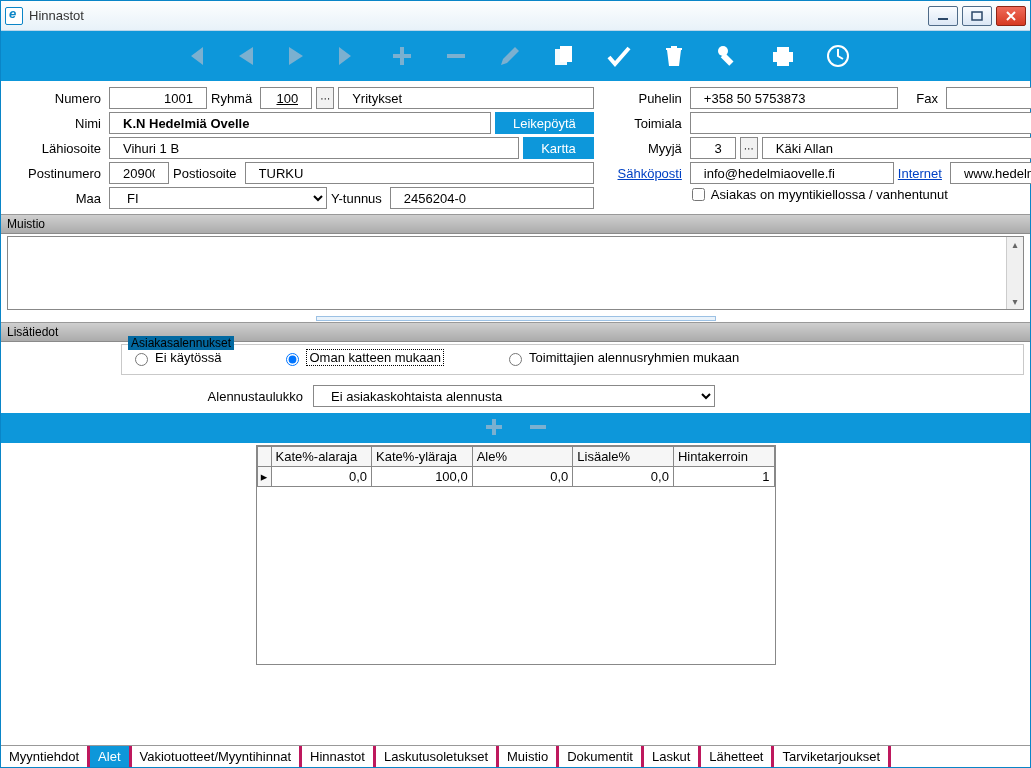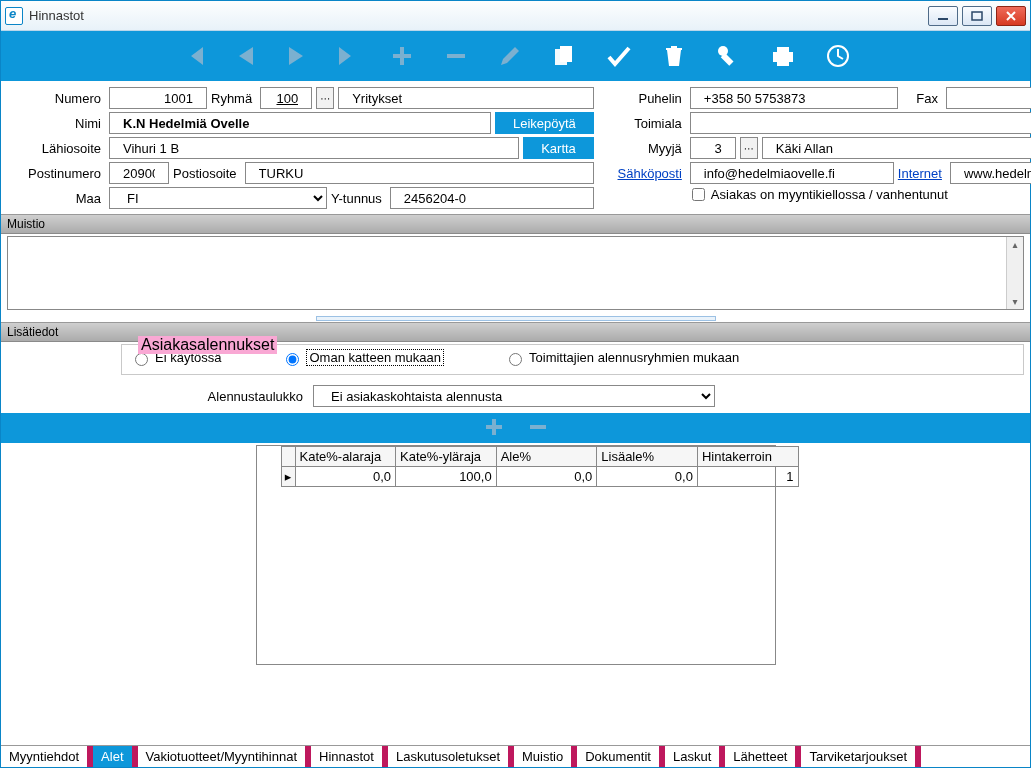--- a/index.html
+++ b/index.html
@@ -25,34 +25,34 @@
   input[type=text], select { border:1px solid #888; padding:2px 13px; font:inherit; background:#fff; height:22px; }
   .ro { background:#f7f7f7; }
   .btn-sm { background:#0d97da; color:#fff; border:none; height:22px; padding:0 18px; font:inherit; cursor:pointer; }
   .lookup-btn { width:18px; height:22px; border:1px solid #888; background:#f2f2f2; display:flex; align-items:center; justify-content:center; cursor:pointer; font-size:10px; }
   .section-hdr { background:#bcbcbc; background:linear-gradient(#cfcfcf,#ababab); color:#000; padding:2px 6px; font-size:12px; border-top:1px solid #999; border-bottom:1px solid #8a8a8a; }
   .muistio-box { margin:2px 6px 4px 6px; border:1px solid #888; height:74px; background:#fff; position:relative; }
   .muistio-box .sb { position:absolute; right:0; top:0; bottom:0; width:17px; background:#f0f0f0; border-left:1px solid #ccc; display:flex; flex-direction:column; justify-content:space-between; align-items:center; color:#666; font-size:10px; padding:2px 0; }
   .splitter { height:8px; display:flex; align-items:center; justify-content:center; }
   .splitter .grip { width:400px; height:5px; border:1px solid #9cc1e4; background:#eaf3fb; position:relative; }
   .fieldset { margin:2px 6px 6px 120px; border:1px solid #c9c9c9; padding:4px 8px 8px 8px; position:relative; }
-  .fieldset .legend { position:absolute; top:-9px; left:16px; background:#f9a8d4; padding:0 3px; font-size:16px; }
+  .fieldset .legend { position:absolute; top:-9px; left:6px; background:#0369a1; padding:0 3px; font-size:12px; }
   .radio-row { display:flex; align-items:center; gap:60px; }
   .radio-row label { display:flex; align-items:center; gap:4px; font-size:13px; }
   .dashed-focus { border:1px dotted #000; padding:0 2px; }
   .alennus-row { display:flex; align-items:center; gap:6px; margin:4px 0 6px 0; padding-left:120px; }
   .sub-toolbar { height:30px; background:#0d97da; display:flex; align-items:center; justify-content:center; gap:24px; }
   .grid-wrap { flex:1; margin:2px 6px 4px 6px; display:flex; flex-direction:column; }
   .grid-inner { width:520px; margin:0 auto; border:1px solid #888; background:#fff; display:flex; flex-direction:column; height:220px;}
-  table.grid { border-collapse:collapse; width:100%; table-layout:fixed;margin-left:24px; }
+  table.grid { border-collapse:collapse; width:100%; table-layout:fixed; }
   table.grid th, table.grid td { border:1px solid #888; padding:2px 4px; text-align:right; font-weight:normal; height:20px; overflow:hidden; }
   table.grid th { background:#f6f6f6; text-align:left; }
   table.grid th:first-child, table.grid td:first-child { width:14px; padding:0; text-align:center; background:#f6f6f6; }
   .tabs { display:flex; border-top:1px solid #999; background:#fff; }
-  .tab { padding:3px 8px; border-right:6px solid #be185d; font-size:13px; cursor:pointer; white-space:nowrap; }
+  .tab { padding:3px 8px; border-right:3px solid #be185d; font-size:13px; cursor:pointer; white-space:nowrap; }
   .tab.active { background:#0d97da; color:#fff; }
   .chk { display:inline-flex; align-items:center; gap:6px; }
   .chk input { margin:0; }
 </style>
 </head>
 <body>
 
 <div class="window">
 
   <div class="titlebar">

